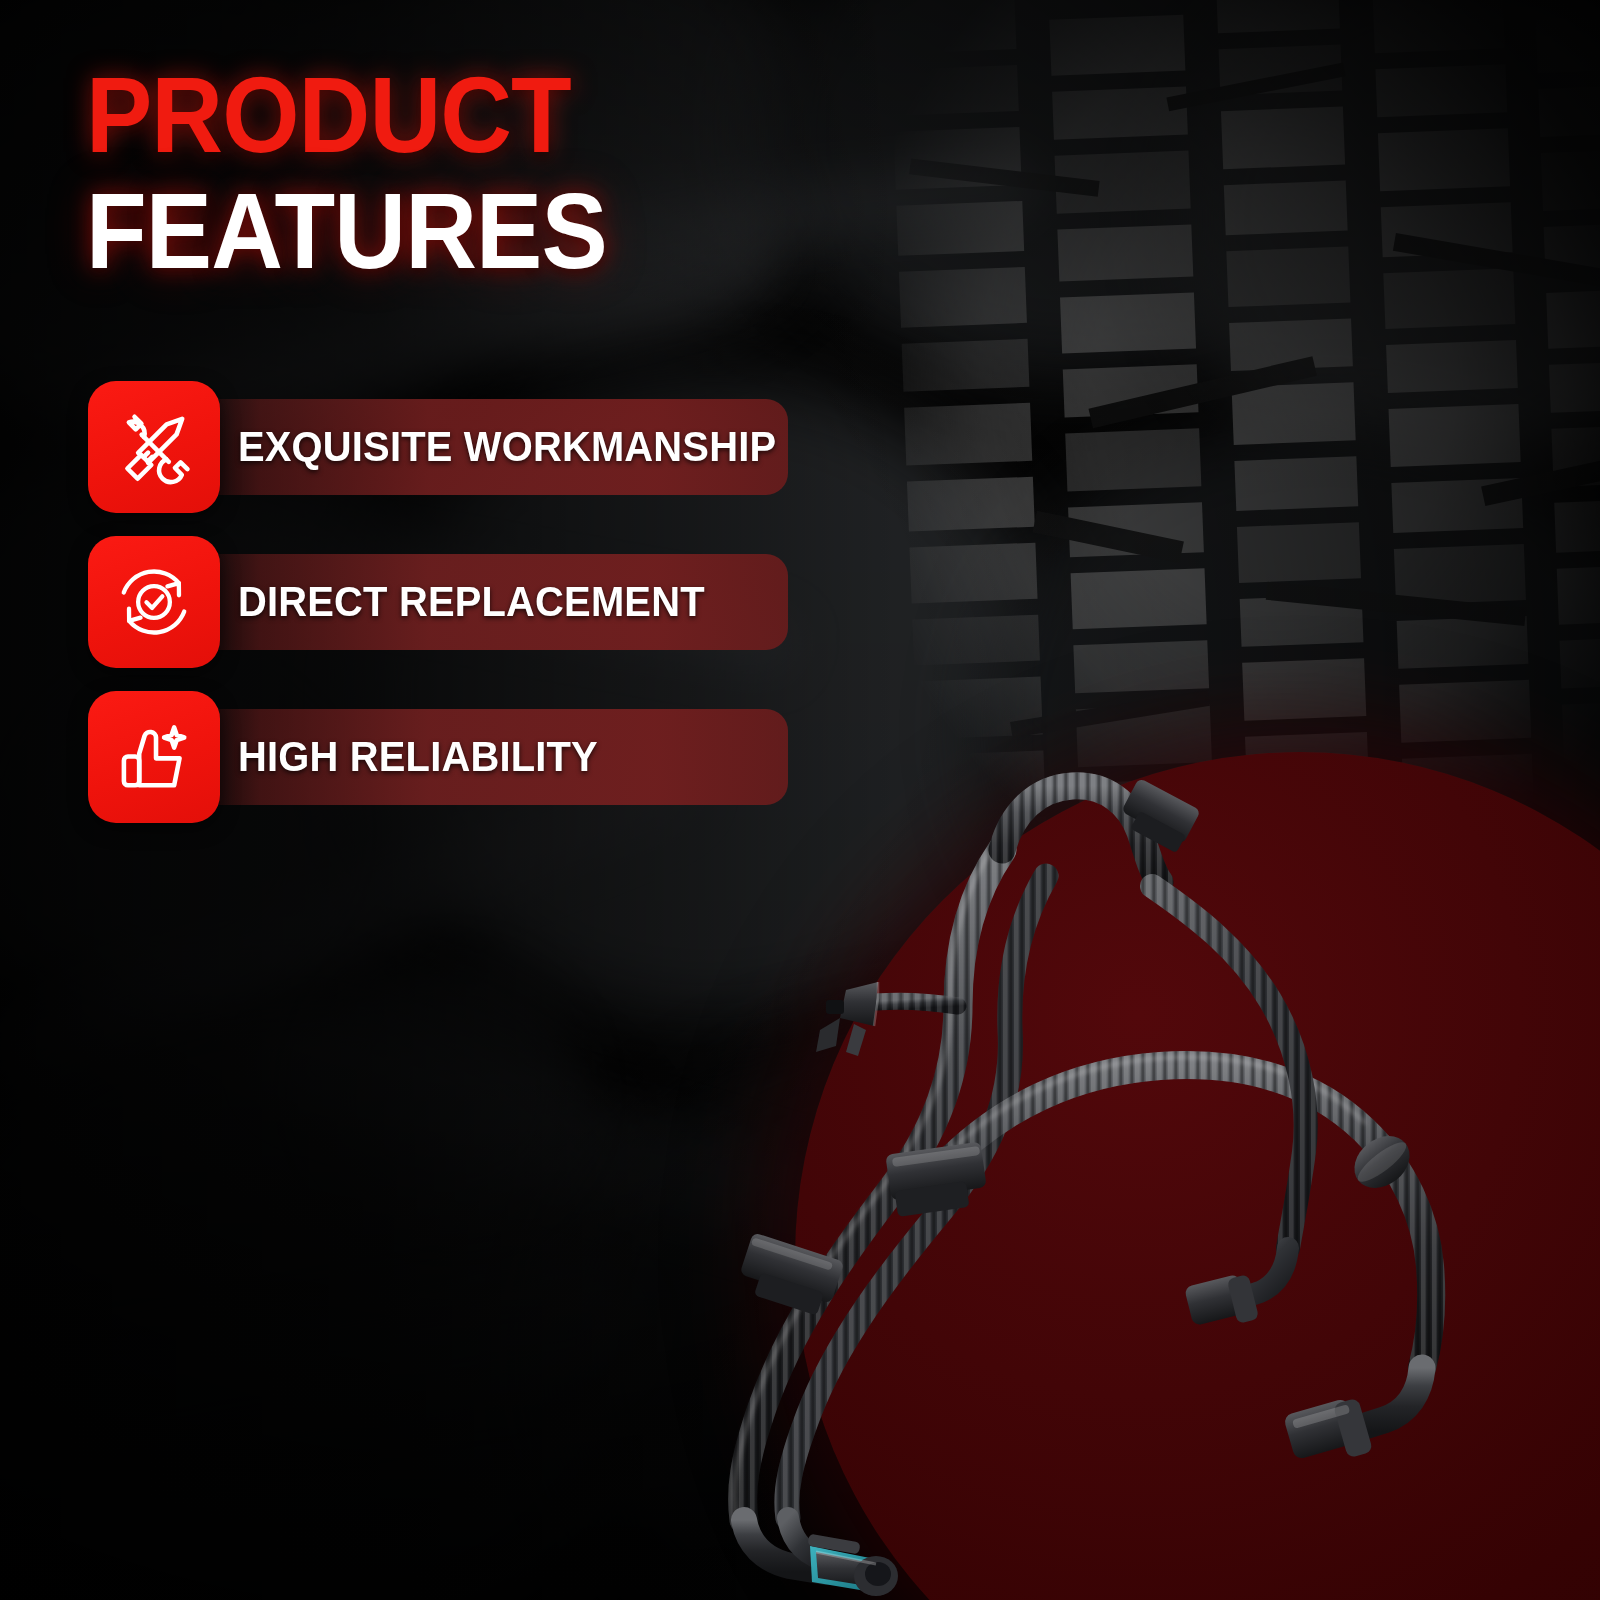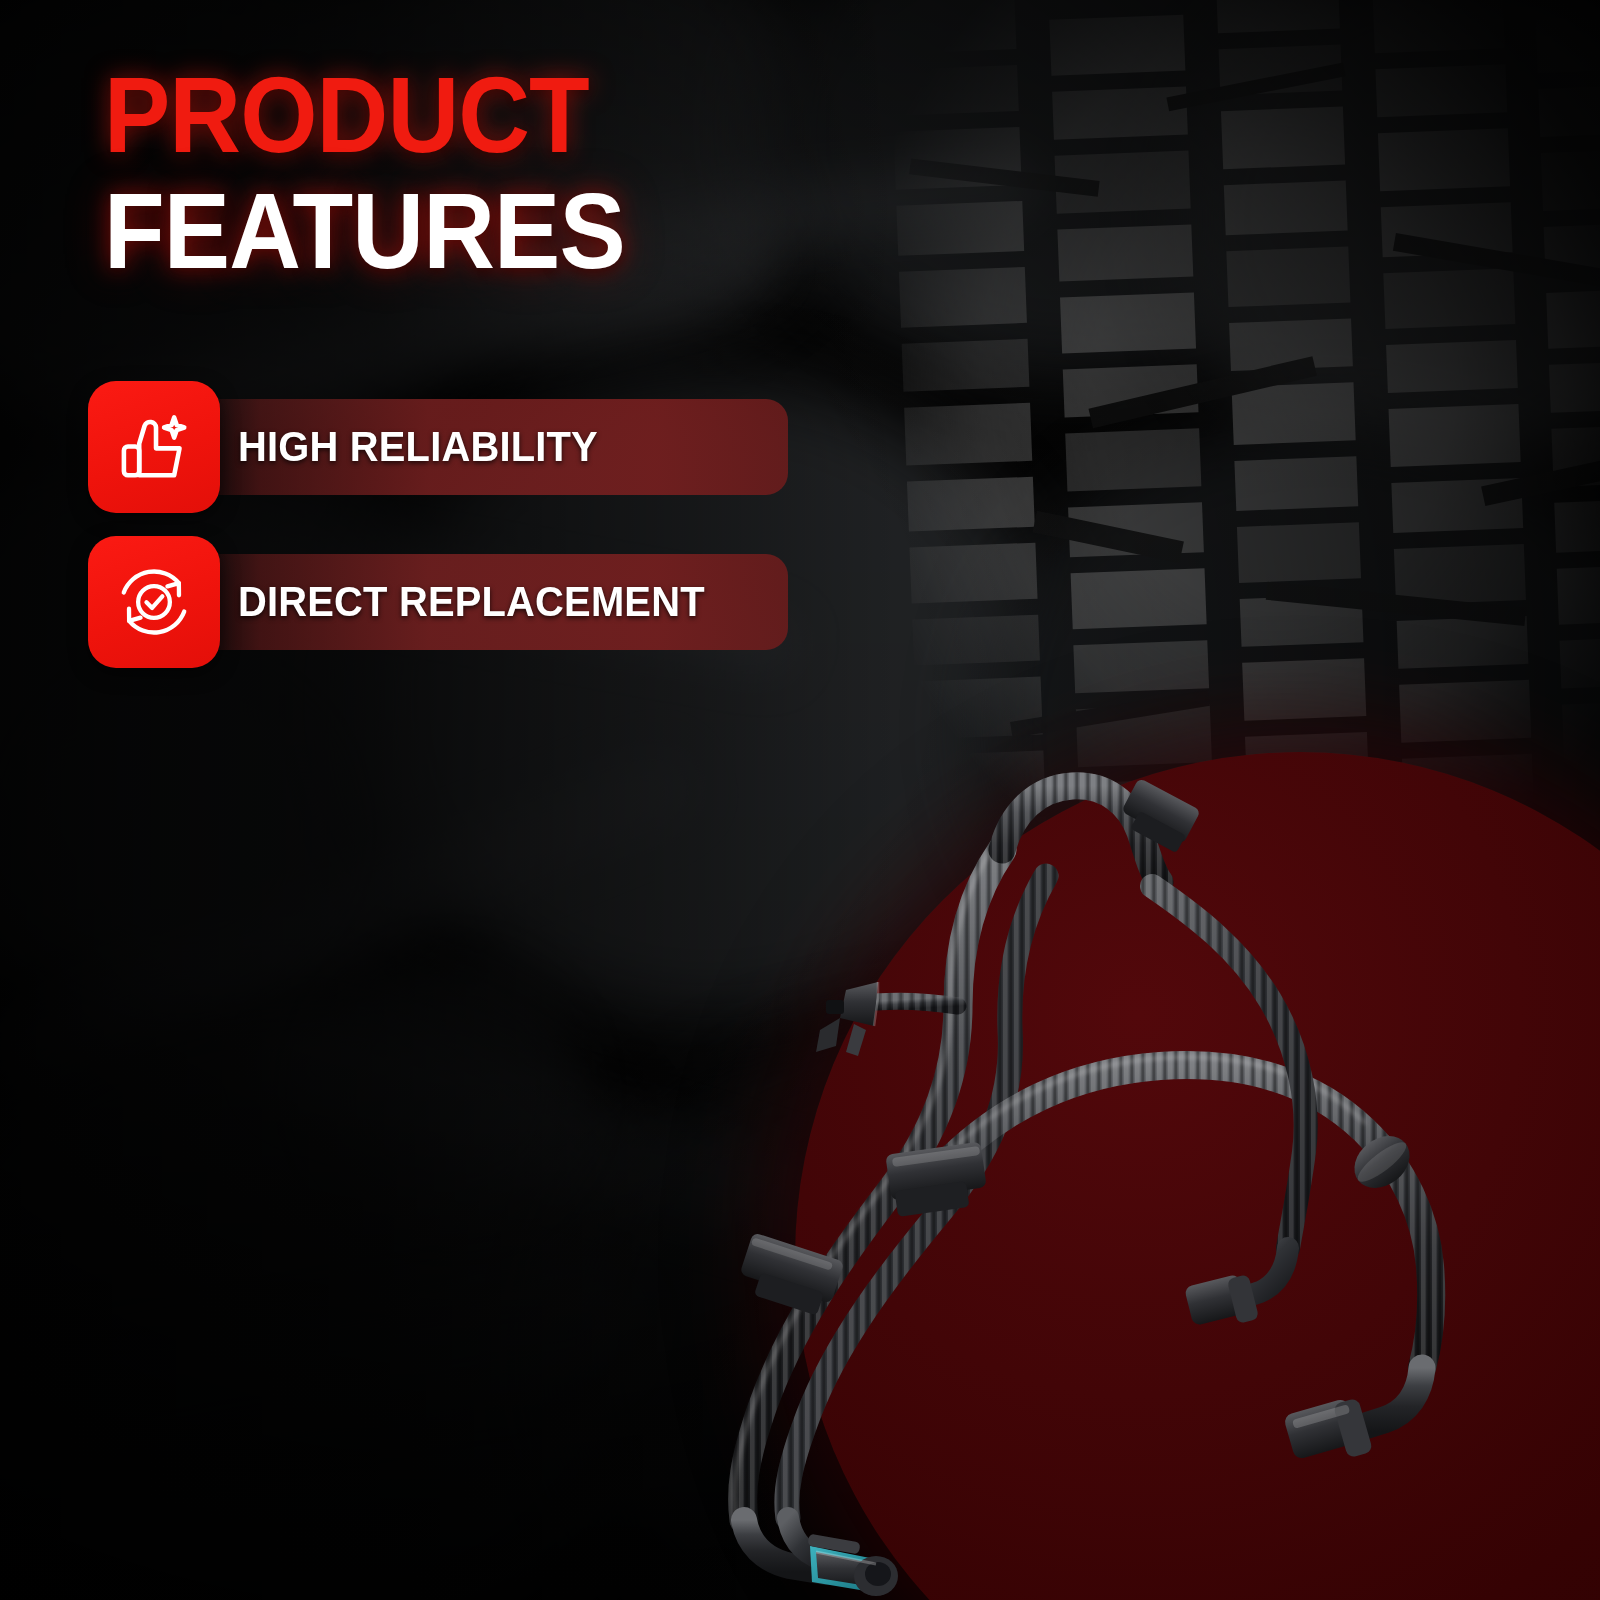--- a/index.html
+++ b/index.html
@@ -44,21 +44,21 @@
   }
 
   
   .maroon-circle{
     position:absolute;left:795px;top:752px;width:1010px;height:1010px;border-radius:50%;
     background:radial-gradient(circle at 34% 26%, #52080b 0%, #420507 38%, #350203 68%, #2a0102 100%);
     box-shadow:0 0 90px 30px rgba(50,2,4,.55);
   }
 
   
-  .headline{position:absolute;left:104px;top:62px;width:760px;}
+  .headline{position:absolute;left:86px;top:62px;width:760px;}
   .hl-line{
     display:block;
     font-weight:700;
     font-size:108px;
     line-height:.98;
     letter-spacing:-1px;
     font-stretch:condensed;
     transform:scaleX(.92);
     transform-origin:left center;
     white-space:nowrap;
@@ -223,54 +223,72 @@
 
   <div class="maroon-circle"></div>
 
   <div class="headline">
     <span class="hl-line hl-red">PRODUCT</span>
     <span class="hl-line hl-white">FEATURES</span>
   </div>
 
   <div class="features">
 
-
-
     <div class="feature-row">
       <div class="label-bar"></div>
       <div class="icon-tile">
         <svg viewBox="0 0 64 64" fill="none" stroke="#ffffff" stroke-width="3.4" stroke-linecap="round" stroke-linejoin="round">
 
-          <path d="M21.0 29.5 L21.0 53.0 L47.0 53.0 L51.0 33.0 L33.5 33.0
-                   L33.5 17.5 A4.4 4.4 0 0 0 25.0 16.2 Z"></path>
-
-          <rect x="9.6" y="31.6" width="11.4" height="21.4" rx="3"></rect>
-
-          <path d="M47.0 10.0 L48.9 15.6 L54.5 17.5 L48.9 19.4 L47.0 25.0 L45.1 19.4 L39.5 17.5 L45.1 15.6 Z"></path>
+          <path d="M17.5 9.5 L22.6 14.6 L18.4 18.8 L13.3 13.7
+                   A8.8 8.8 0 0 1 24.6 24.6 L24.6 24.6"></path>
+          <path d="M22.8 22.8 L43.0 43.0"></path>
+          <path d="M41.2 41.2 A8.8 8.8 0 1 0 52.7 52.7 L47.6 47.6 L51.8 43.4 L56.9 48.5"></path>
+
+          <path d="M12.2 48.0 L19.8 55.6 L30.0 45.4 L22.4 37.8 Z"></path>
+          <path d="M24.2 39.6 L27.6 36.2"></path>
+          <path d="M27.3 42.7 L30.7 39.3"></path>
+          <path d="M27.6 43.8 L48.8 22.6 L53.0 11.0 L41.4 15.2 L20.2 36.4"></path>
         </svg>
       </div>
-      <div class="label-text">HIGH RELIABILITY</div>
-    </div>
+      <div class="label-text">EXQUISITE WORKMANSHIP</div>
+    </div>
+
 
     <div class="feature-row">
       <div class="label-bar"></div>
       <div class="icon-tile">
         <svg viewBox="0 0 64 64" fill="none" stroke="#ffffff" stroke-width="3.2" stroke-linecap="round" stroke-linejoin="round">
 
           <path d="M9.5 25.0 A24 24 0 0 1 50.5 18.0"></path>
           <path d="M50.5 18.0 L50.6 27.0 M50.5 18.0 L42.0 20.4"></path>
 
           <path d="M54.5 39.0 A24 24 0 0 1 13.5 46.0"></path>
           <path d="M13.5 46.0 L13.4 37.0 M13.5 46.0 L22.0 43.6"></path>
 
           <circle cx="32" cy="32" r="11.8"></circle>
           <path d="M26.4 32.2 L30.6 36.4 L38.2 27.8"></path>
         </svg>
       </div>
       <div class="label-text">DIRECT REPLACEMENT</div>
+    </div>
+
+    <div class="feature-row">
+      <div class="label-bar"></div>
+      <div class="icon-tile">
+        <svg viewBox="0 0 64 64" fill="none" stroke="#ffffff" stroke-width="3.4" stroke-linecap="round" stroke-linejoin="round">
+
+          <path d="M21.0 29.5 L21.0 53.0 L47.0 53.0 L51.0 33.0 L33.5 33.0
+                   L33.5 17.5 A4.4 4.4 0 0 0 25.0 16.2 Z"></path>
+
+          <rect x="9.6" y="31.6" width="11.4" height="21.4" rx="3"></rect>
+
+          <path d="M47.0 10.0 L48.9 15.6 L54.5 17.5 L48.9 19.4 L47.0 25.0 L45.1 19.4 L39.5 17.5 L45.1 15.6 Z"></path>
+        </svg>
+      </div>
+      <div class="label-text">HIGH RELIABILITY</div>
     </div>
 
   </div>
 
   <div class="product">
     <svg viewBox="0 0 960 900" preserveAspectRatio="xMidYMid meet">
       <defs>
         <linearGradient id="hoseG" x1="0" y1="0" x2="0" y2="1">
           <stop offset="0%" stop-color="#6a6c70"></stop>
           <stop offset="28%" stop-color="#3c3e42"></stop>

